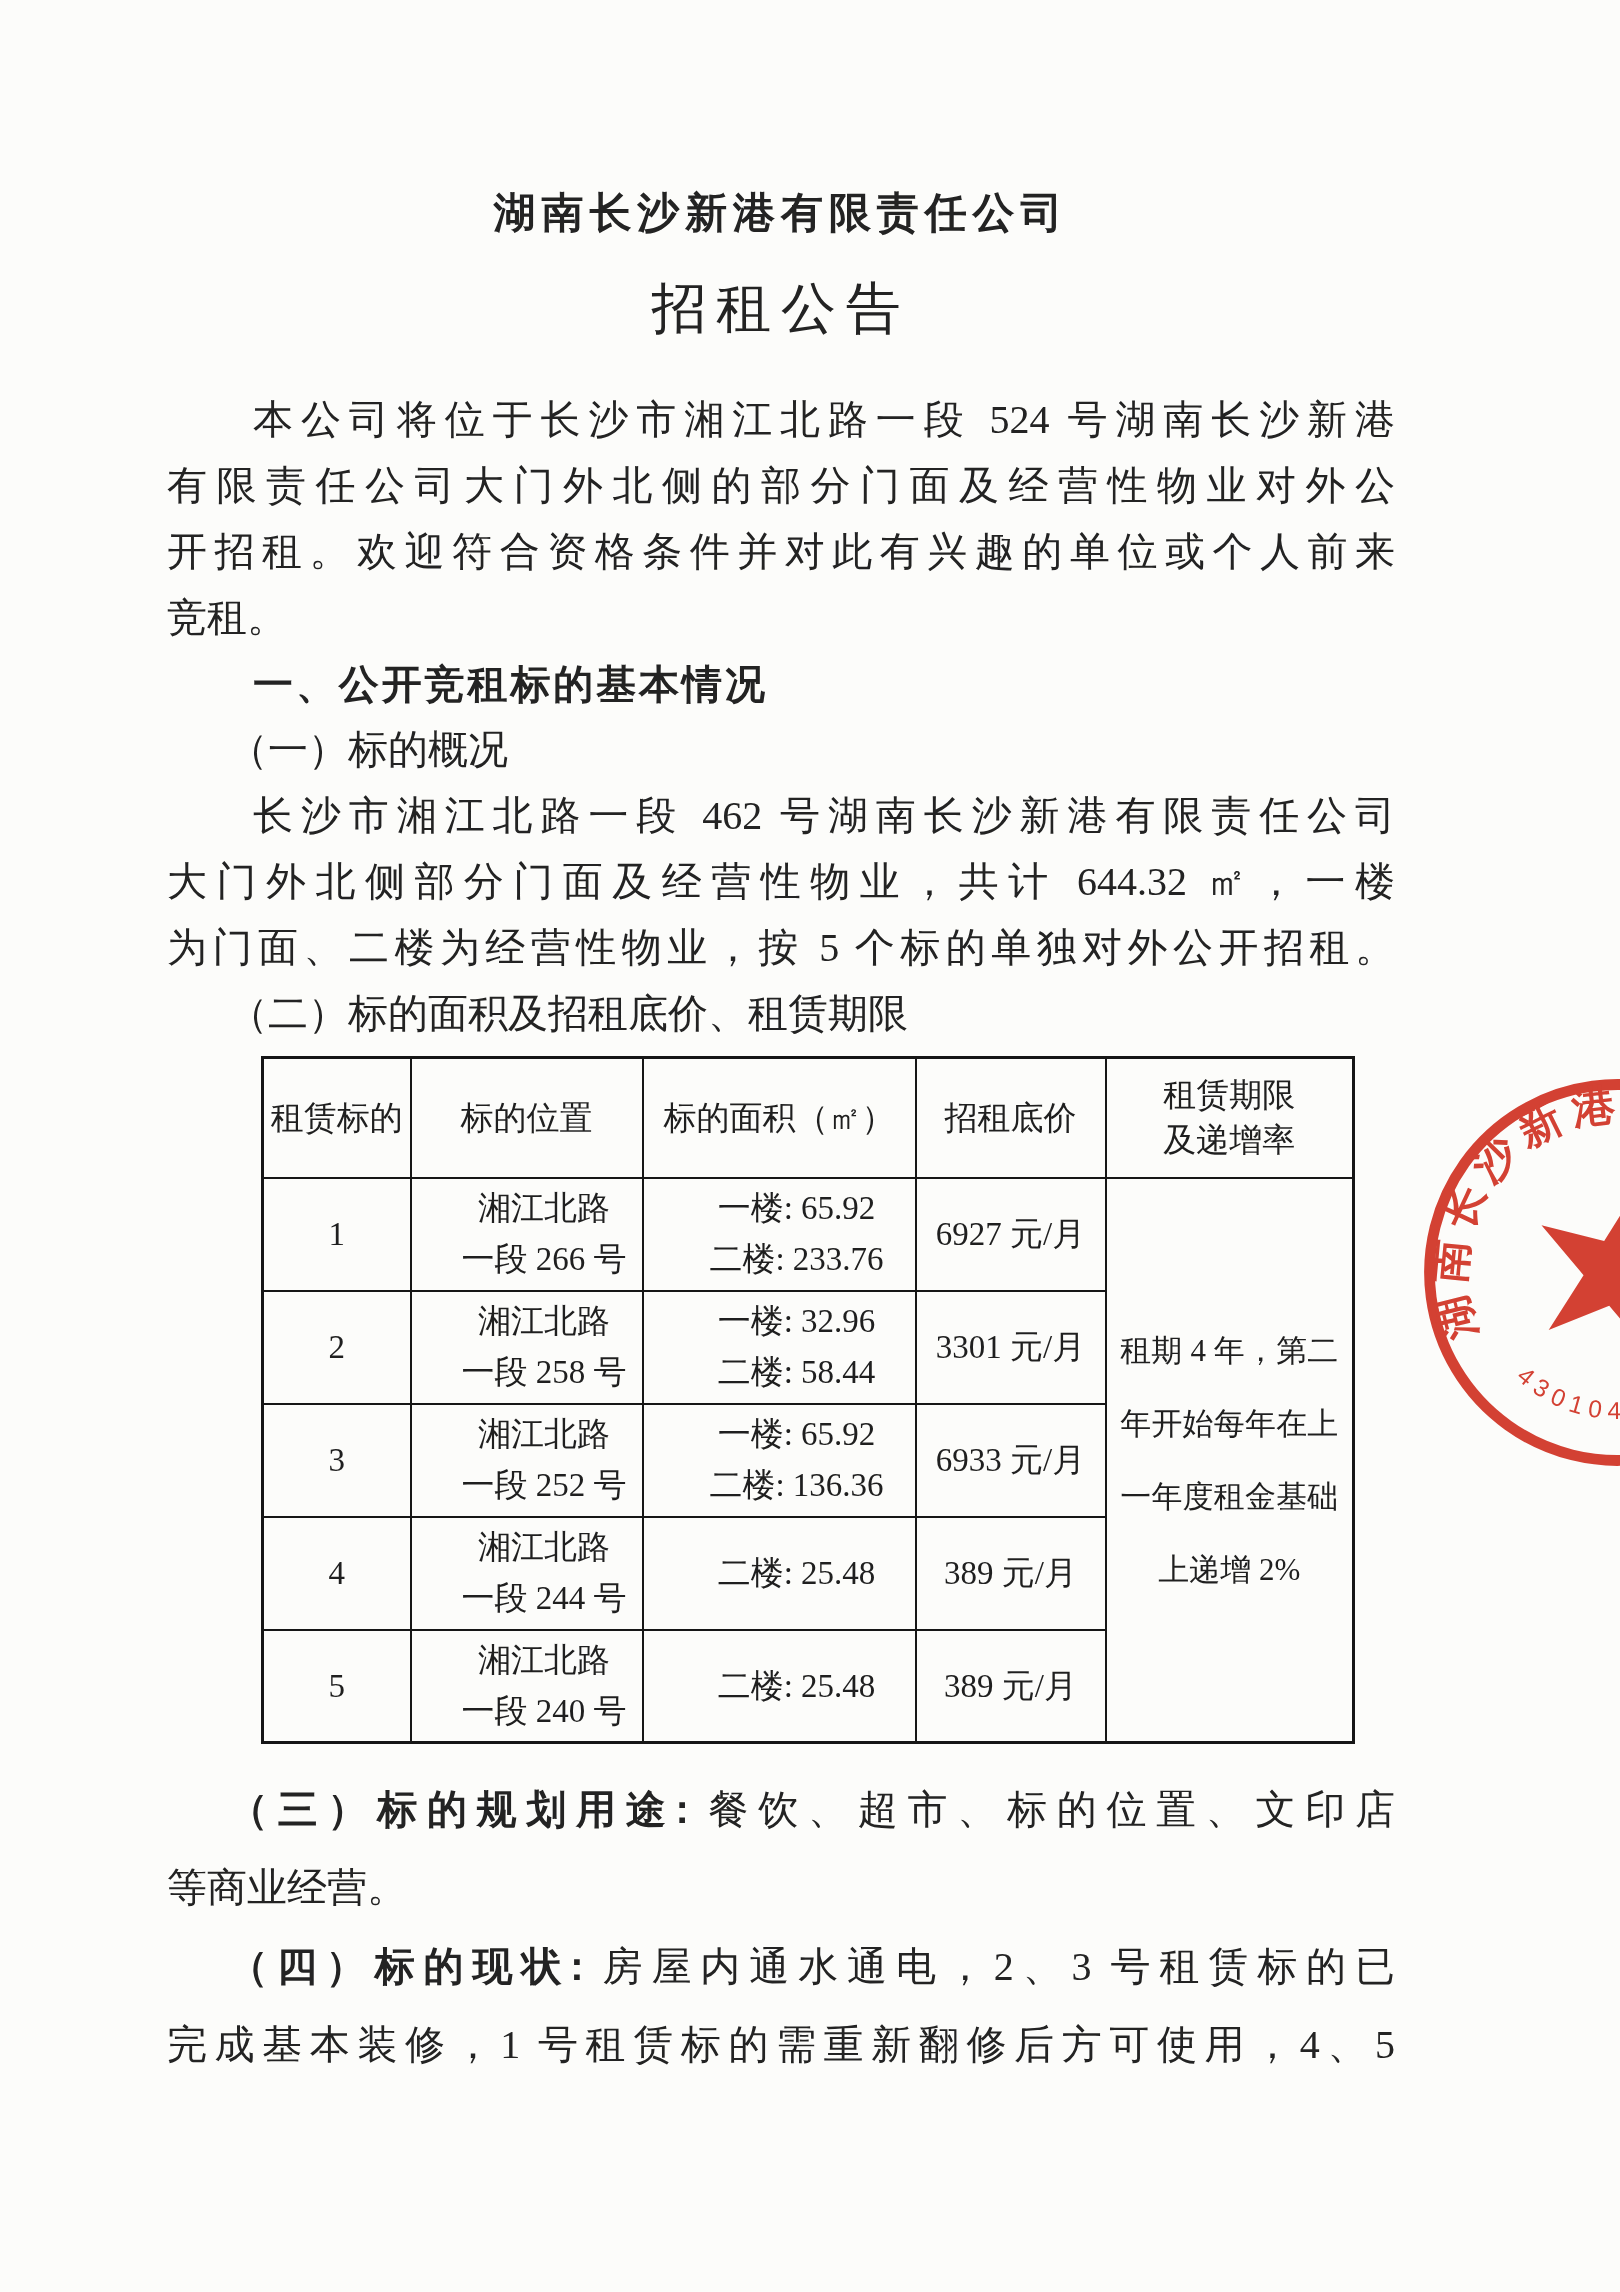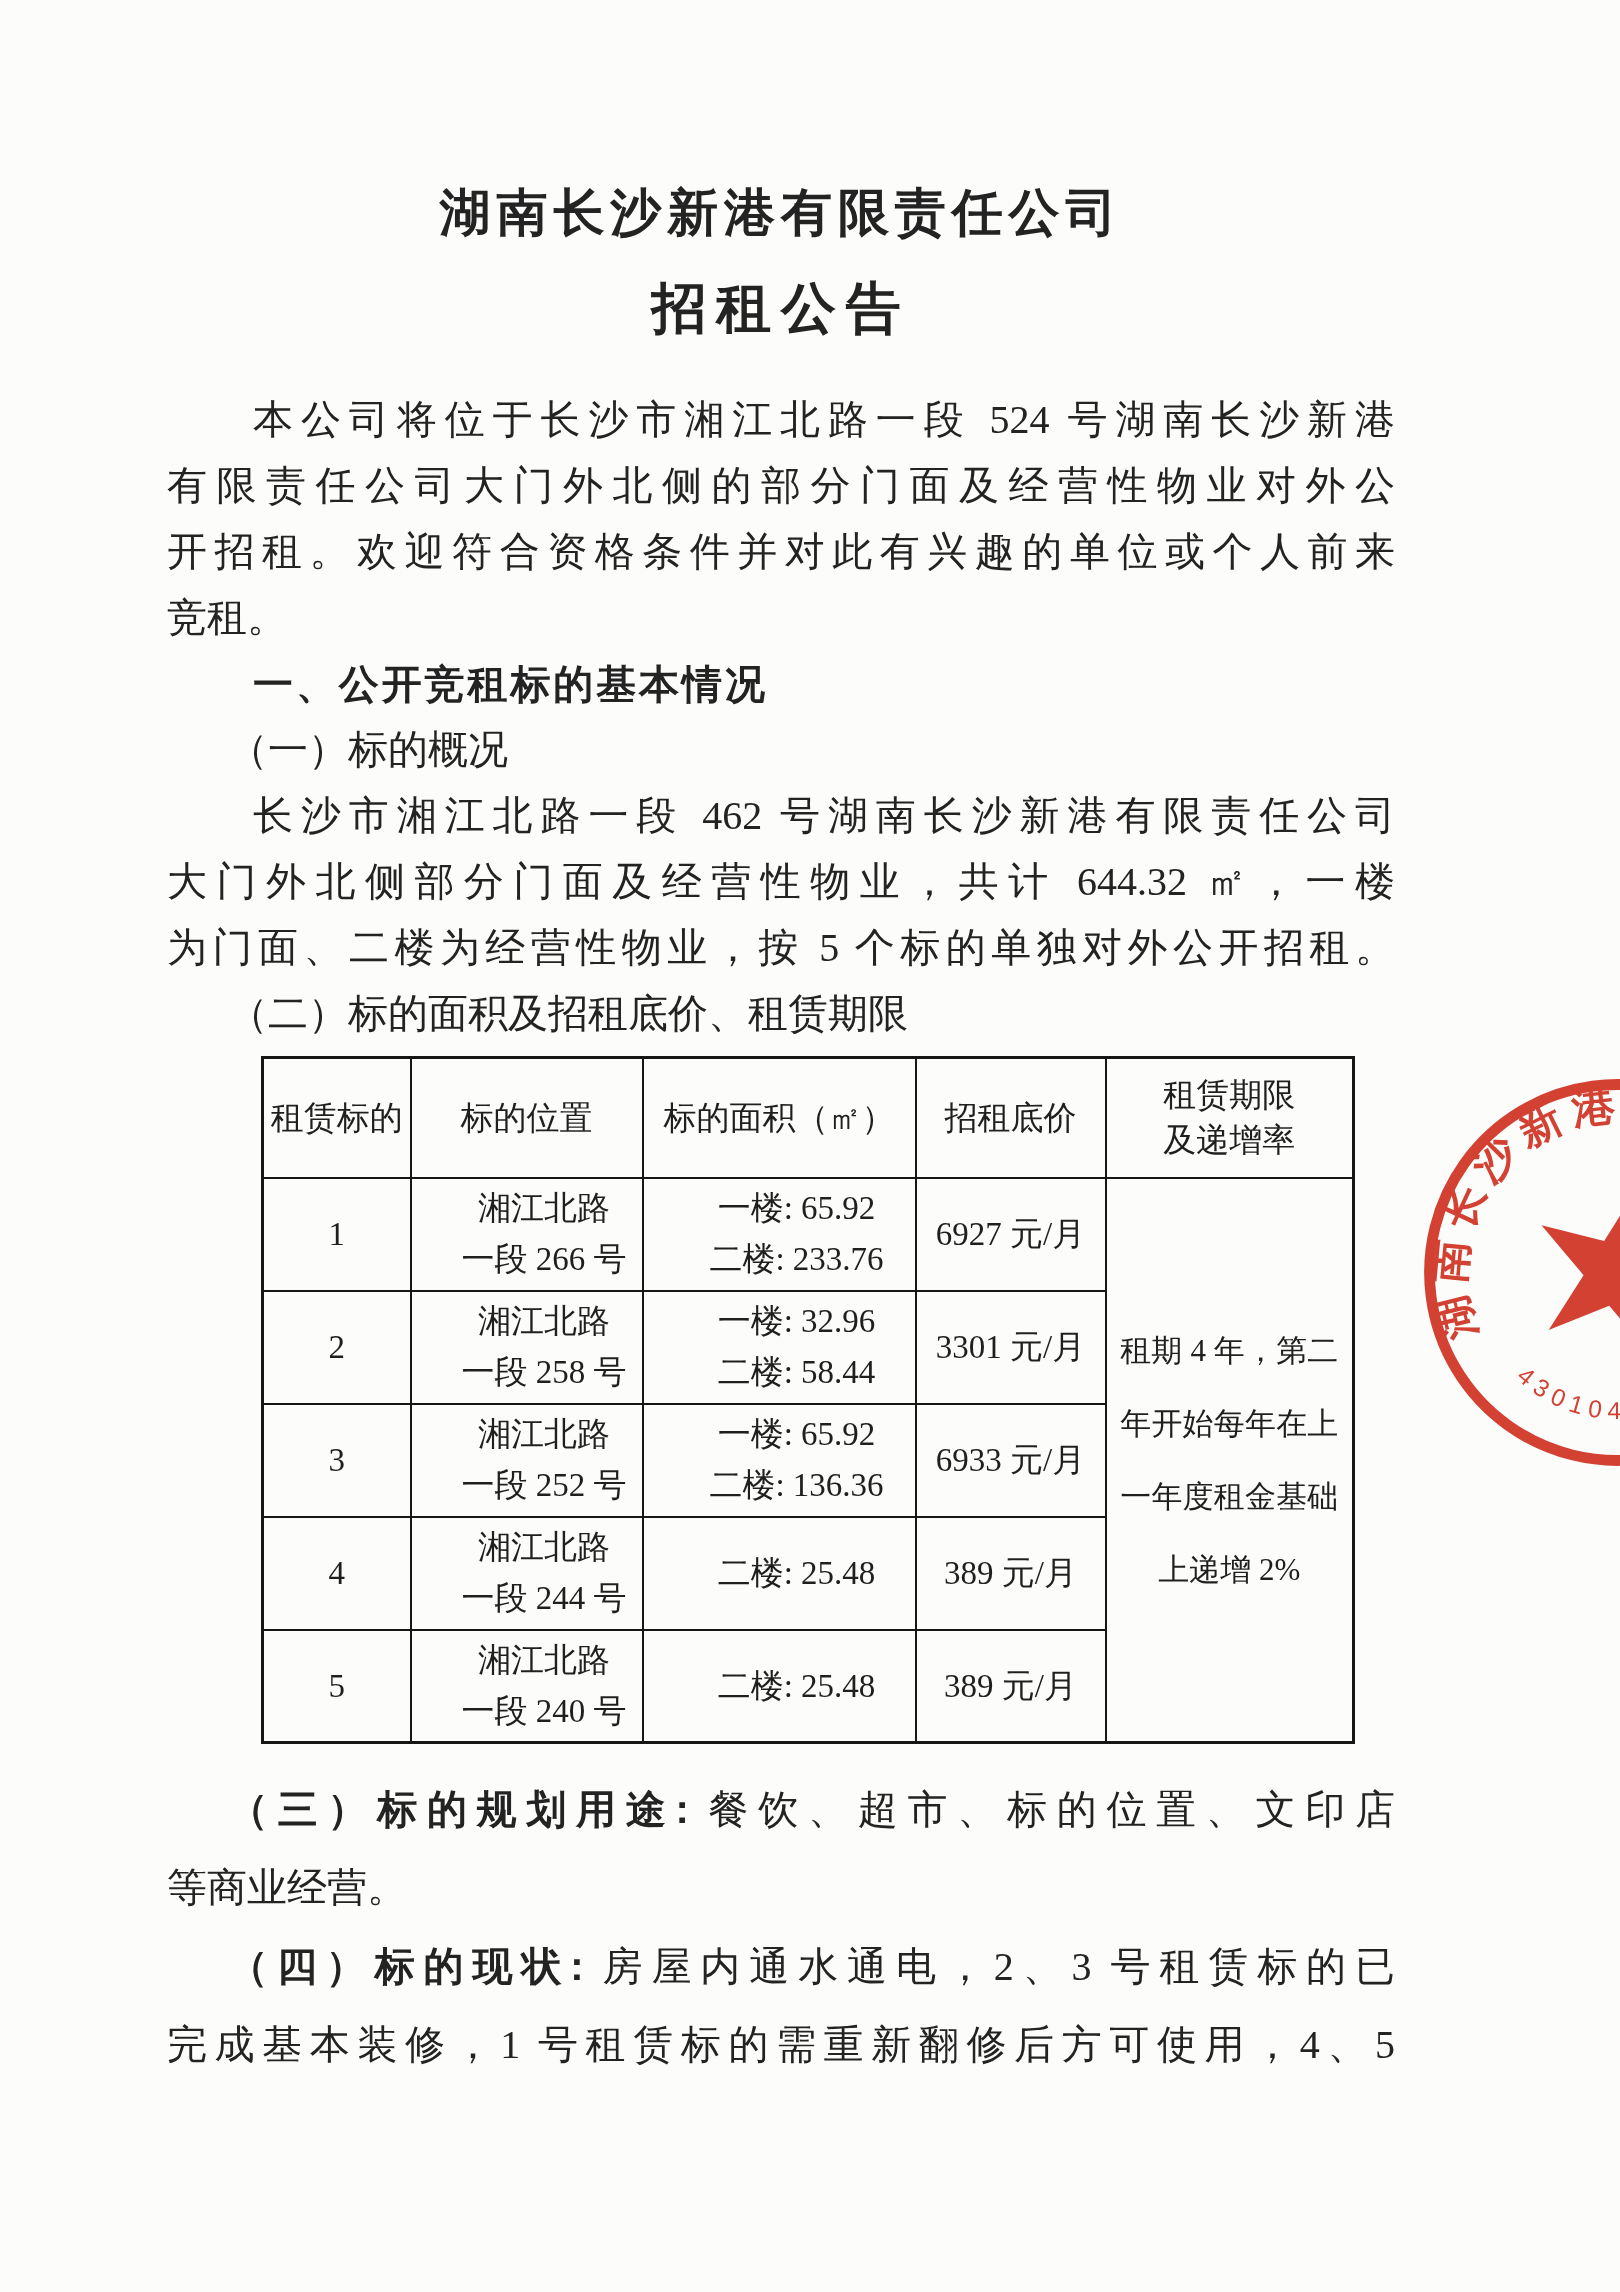--- a/index.html
+++ b/index.html
@@ -10,31 +10,31 @@
     background: #fcfcfa;
     overflow: hidden;
     color: #232323;
     font-family: "Liberation Serif", "DejaVu Serif", serif;
   }
   .content { margin-left: 167px; width: 1228px; }
 
   .doc-title {
     margin: 0;
     padding-top: 178px;
-    font-size: 51px;
+    font-size: 42px;
     line-height: 71px;
     font-weight: bold;
     text-align: center;
     letter-spacing: 5.9px;
   }
   .doc-subtitle {
     margin: 25.5px 0 0 0;
     font-size: 55px;
     line-height: 67px;
-    font-weight: bold;
+    font-weight: normal;
     text-align: center;
     letter-spacing: 9.8px;
   }
 
   .body-text { font-size: 40px; line-height: 66px; }
   .para { margin: 0; }
   .para.first { margin-top: 45px; }
   .line { display: block; }
   .jline { text-align: justify; text-align-last: justify; }
   .plainline { text-align: left; }

